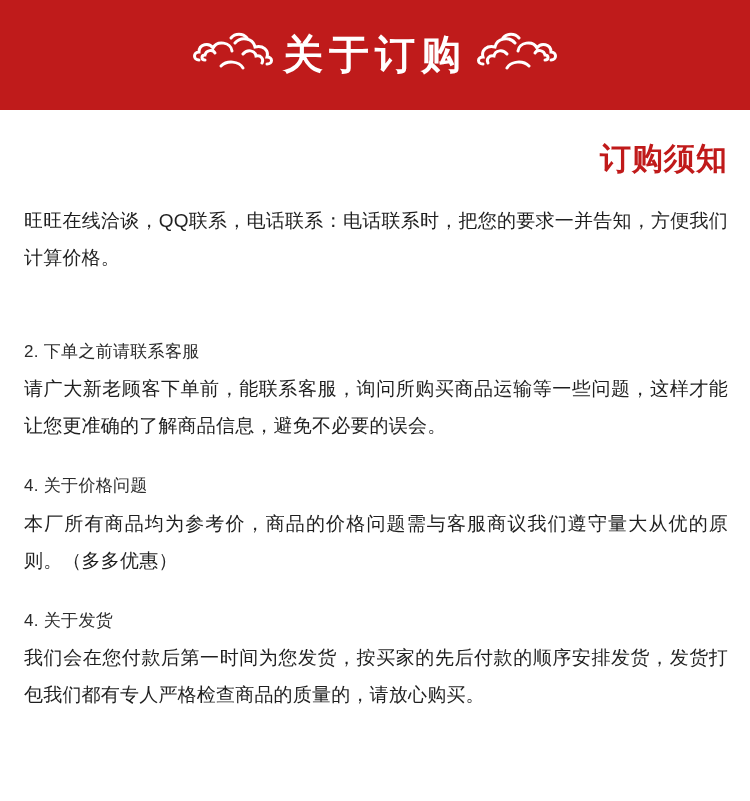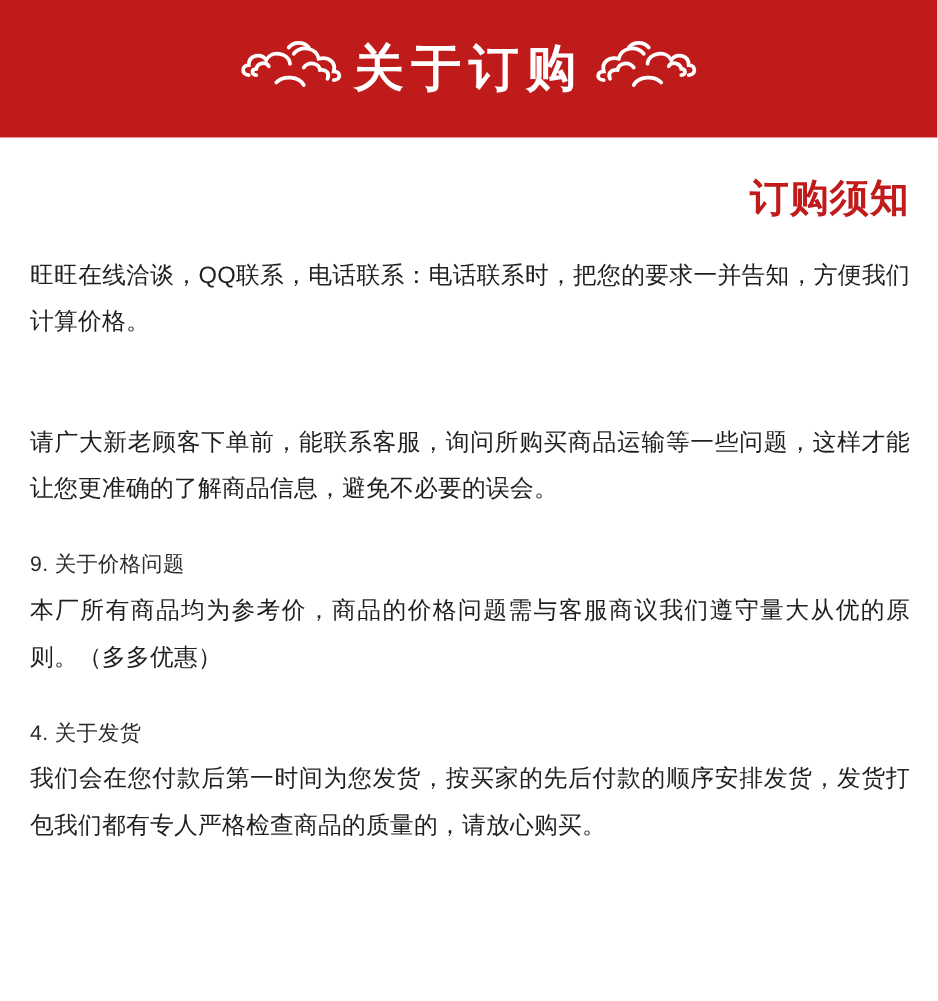--- a/index.html
+++ b/index.html
@@ -134,25 +134,26 @@
 
     <h2 class="section-title">订购须知</h2>
 
     <div class="block">
       <p class="block-body">旺旺在线洽谈，QQ联系，电话联系：电话联系时，把您的要求一并告知，方便我们计算价格。</p>
     </div>
 
     <div class="gap-1"></div>
 
     <div class="block">
+      <p class="block-head">2. 下单之前请联系客服</p>
       <p class="block-body">请广大新老顾客下单前，能联系客服，询问所购买商品运输等一些问题，这样才能让您更准确的了解商品信息，避免不必要的误会。</p>
     </div>
 
     <div class="block">
-      <p class="block-head">9. 关于价格问题</p>
+      <p class="block-head">4. 关于价格问题</p>
       <p class="block-body">本厂所有商品均为参考价，商品的价格问题需与客服商议我们遵守量大从优的原则。（多多优惠）</p>
     </div>
 
     <div class="block">
       <p class="block-head">4. 关于发货</p>
       <p class="block-body">我们会在您付款后第一时间为您发货，按买家的先后付款的顺序安排发货，发货打包我们都有专人严格检查商品的质量的，请放心购买。</p>
     </div>
 
   </div>
 </div>

